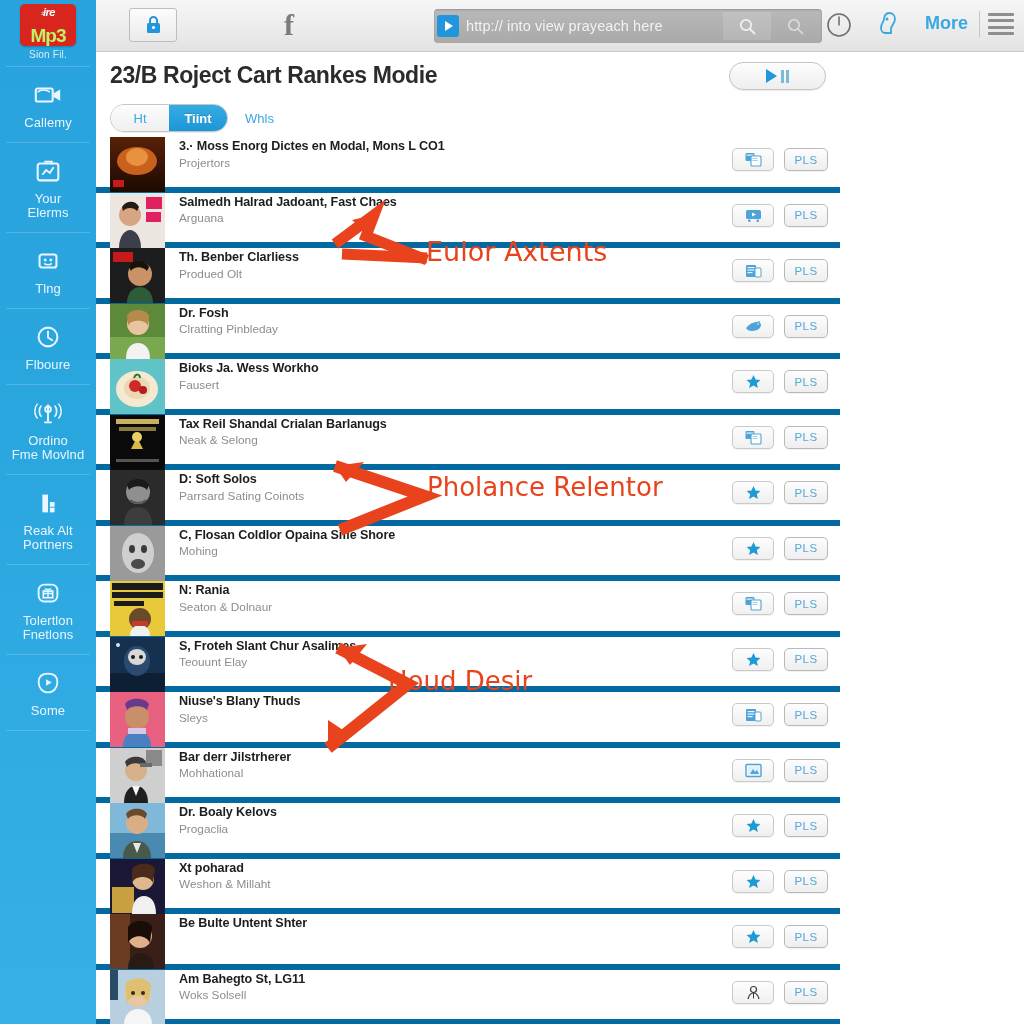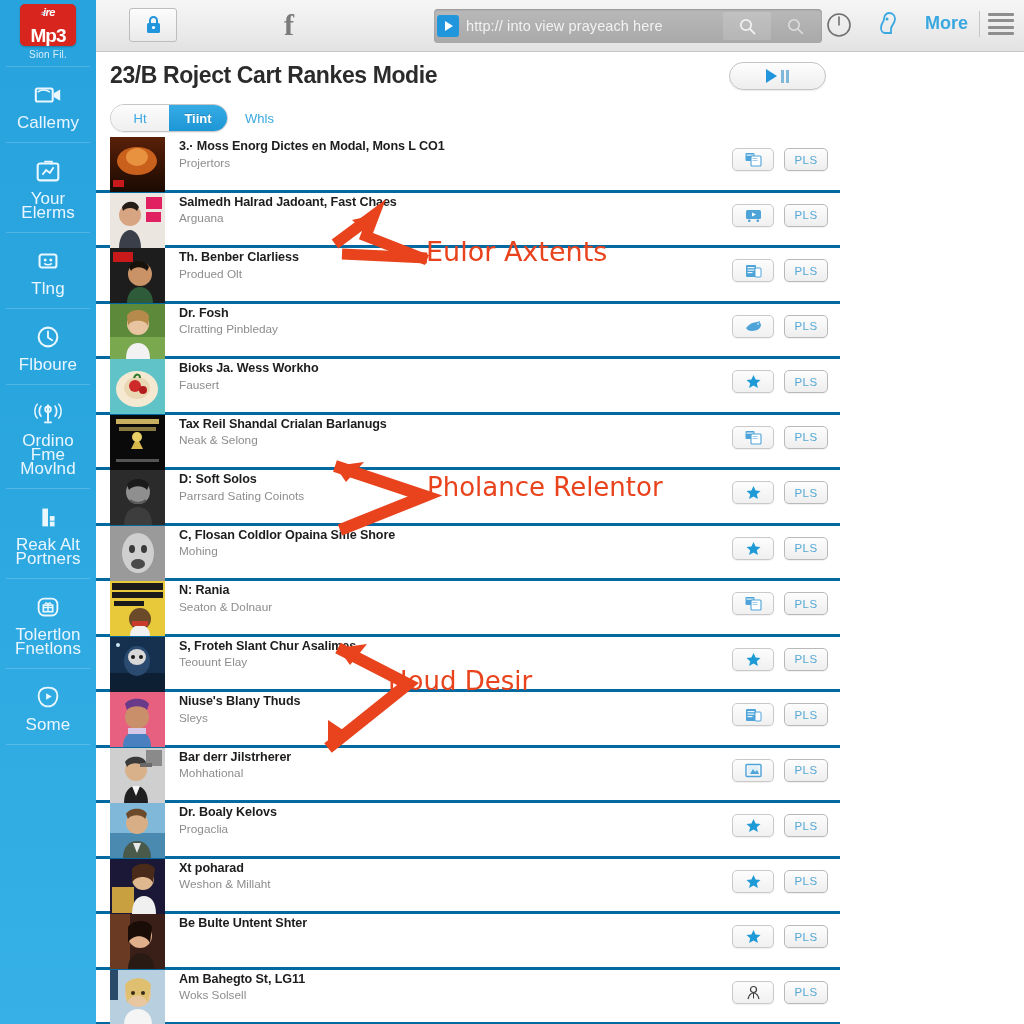--- a/index.html
+++ b/index.html
@@ -35,39 +35,39 @@
     font-size: 11px; font-weight: bold; color: #ffffff;
     letter-spacing: -.5px; line-height: 11px;
     font-style: italic;
   }
   .logo-top .streak {
     display: inline-block; color: #bfe3f5; font-size: 8px;
     transform: skewX(-18deg); margin-right: -2px;
   }
   .logo-bot {
     position: absolute; bottom: 1px; left: 0; right: 0;
-    font-size: 19px; font-weight: bold; color: #ffffff;
+    font-size: 19px; font-weight: bold; color: #bef264;
     line-height: 19px; letter-spacing: -1px;
   }
   .logo-caption {
     font-size: 10px; color: #d8eefb; margin-top: 3px; letter-spacing: .2px;
   }
   .side-div { height: 1px; background: rgba(255,255,255,.18); margin: 0 6px; }
 
   .side-item {
     padding: 14px 4px 12px 4px; text-align: center; cursor: pointer;
     position: relative;
   }
   .side-item .ic {
     display: block; margin: 0 auto 7px auto;
     width: 30px; height: 28px; color: #eaf7ff;
   }
   .side-item .ic svg { width: 100%; height: 100%; display: block; }
   .side-label {
-    font-size: 17px; color: #e9f6ff; line-height: 14px; letter-spacing: .1px;
+    font-size: 13px; color: #e9f6ff; line-height: 14px; letter-spacing: .1px;
   }
 
   
   .topbar {
     position: absolute; left: 96px; top: 0; width: 928px; height: 52px;
     background: linear-gradient(180deg,#f6f6f6 0%, #ececed 55%, #e2e2e3 100%);
     border-bottom: 1px solid #c8c8c8;
   }
   .tb-lock {
     position: absolute; left: 33px; top: 8px; width: 48px; height: 34px;
@@ -174,21 +174,21 @@
     margin-left: 17px; font-size: 13px; color: #3aa8e0; cursor: pointer;
   }
 
   
   .list {
     position: absolute; left: 0; top: 85px; right: 0; bottom: 0;
     overflow: hidden;
   }
   .row {
     position: relative; height: 55.5px;
-    border-bottom: 3px solid #0369a1;
+    border-bottom: 6px solid #0369a1;
     display: flex; align-items: flex-start;
   }
   .thumb {
     width: 55px; height: 55px; flex: 0 0 auto; margin-left: 14px;
     background: #d5d5d5; overflow: hidden; position: relative;
   }
   .thumb svg { display: block; width: 100%; height: 100%; }
   .rtext { margin-left: 14px; padding-top: 2px; flex: 1 1 auto; min-width: 0; }
   .rtitle {
     font-size: 12.6px; font-weight: bold; color: #1d1d1d; line-height: 15.5px;

